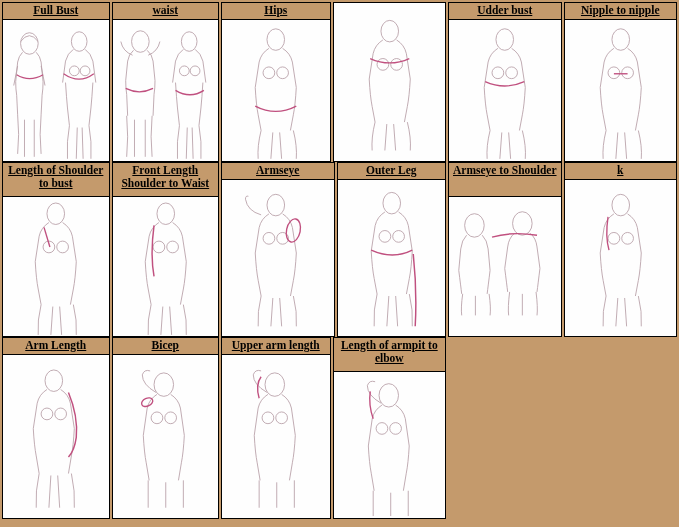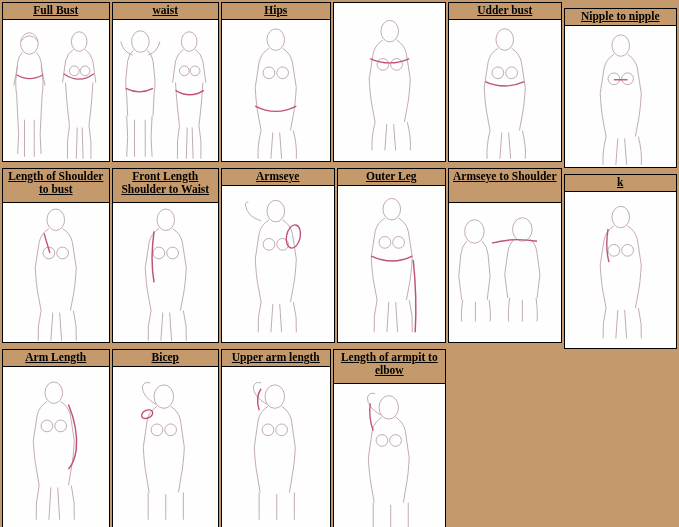--- a/index.html
+++ b/index.html
@@ -29,21 +29,21 @@
   }
   .cell {
     box-sizing: border-box;
     border: 1px solid #000;
     background: #ffffff;
     display: flex;
     flex-direction: column;
     margin-right: 2px;
     overflow: hidden;
   }
-  .cell:last-child { margin-right: 0; margin-top: 6px; }
+  .cell:last-child { margin-right: 0; }
   .cell.empty {
     background: #c49a6c;
     border: none;
   }
   .cell-label {
     background: #c49a6c;
     border-bottom: 1px solid #000;
     text-align: center;
     font-size: 11.5px;
     font-weight: bold;

